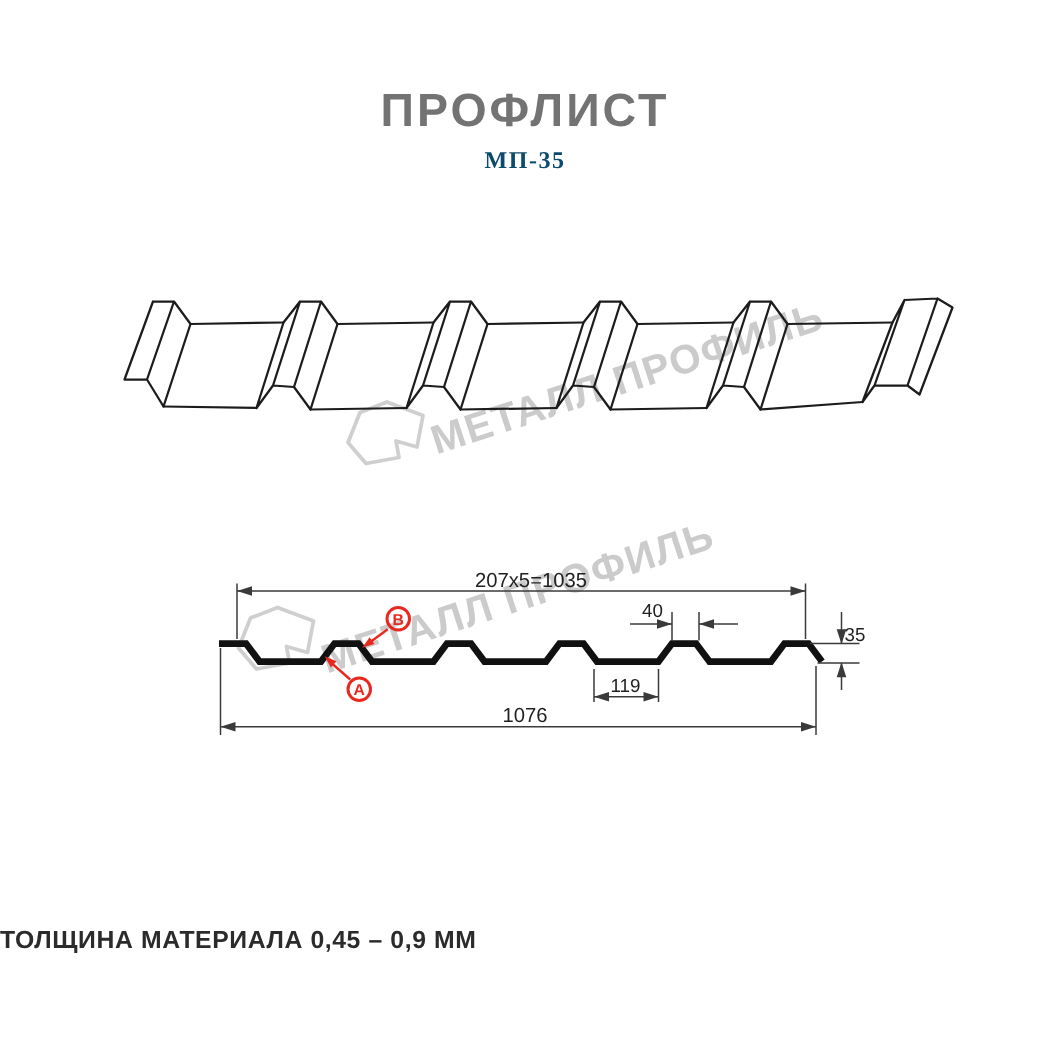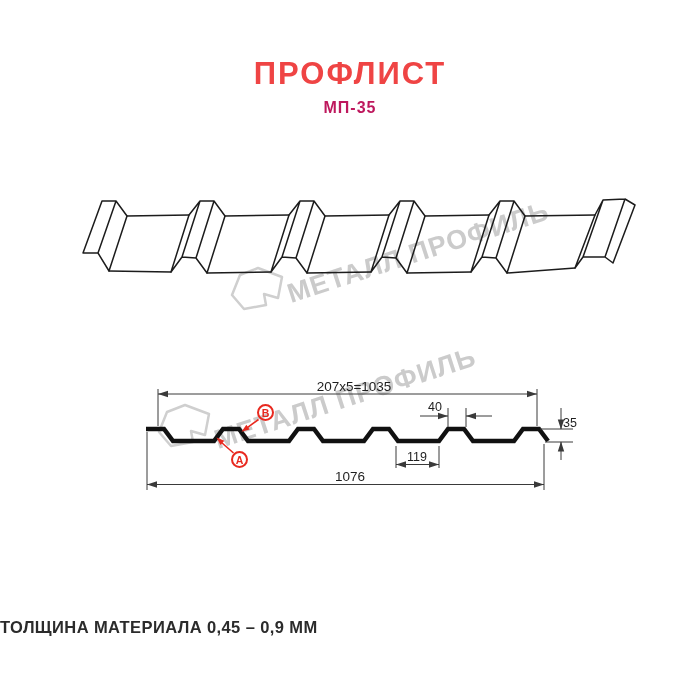--- a/index.html
+++ b/index.html
@@ -1,20 +1,20 @@
 <!DOCTYPE html>
 <html><head>
 <meta charset="utf-8">
 <style>
   html,body{margin:0;padding:0;background:#fff;}
   #canvas{position:relative;width:700px;height:700px;background:#ffffff;overflow:hidden;
           font-family:"Liberation Sans","DejaVu Sans",sans-serif;}
-  .hdr{position:absolute;left:0;width:700px;text-align:center;color:#ef4444;}
+  .hdr{position:absolute;left:0;width:700px;text-align:center;color:#737373;}
   #title{top:56px;font-size:31px;font-weight:bold;letter-spacing:2px;}
-  #subtitle{top:99px;font-size:16px;font-weight:bold;letter-spacing:1px;color:#be185d;}
+  #subtitle{top:99px;font-size:16px;font-weight:bold;letter-spacing:1px;color:#0c4a6e;font-family:Liberation Serif, serif;}
   #footer{position:absolute;left:0;width:700px;top:618px;text-align:left;
           font-size:16.5px;font-weight:bold;letter-spacing:.4px;color:#2b2b2b;}
   svg{position:absolute;left:0;top:0;}
   svg text{font-family:"Liberation Sans","DejaVu Sans",sans-serif;}
   .dimtxt{font-size:13.5px;fill:#1f1f1f;}
   .dimtxt-s{font-size:12.5px;fill:#1f1f1f;}
   .wmtxt{font-size:27px;font-weight:bold;letter-spacing:1px;}
   .mark{font-size:10.5px;font-weight:bold;}
 </style>
 </head>

